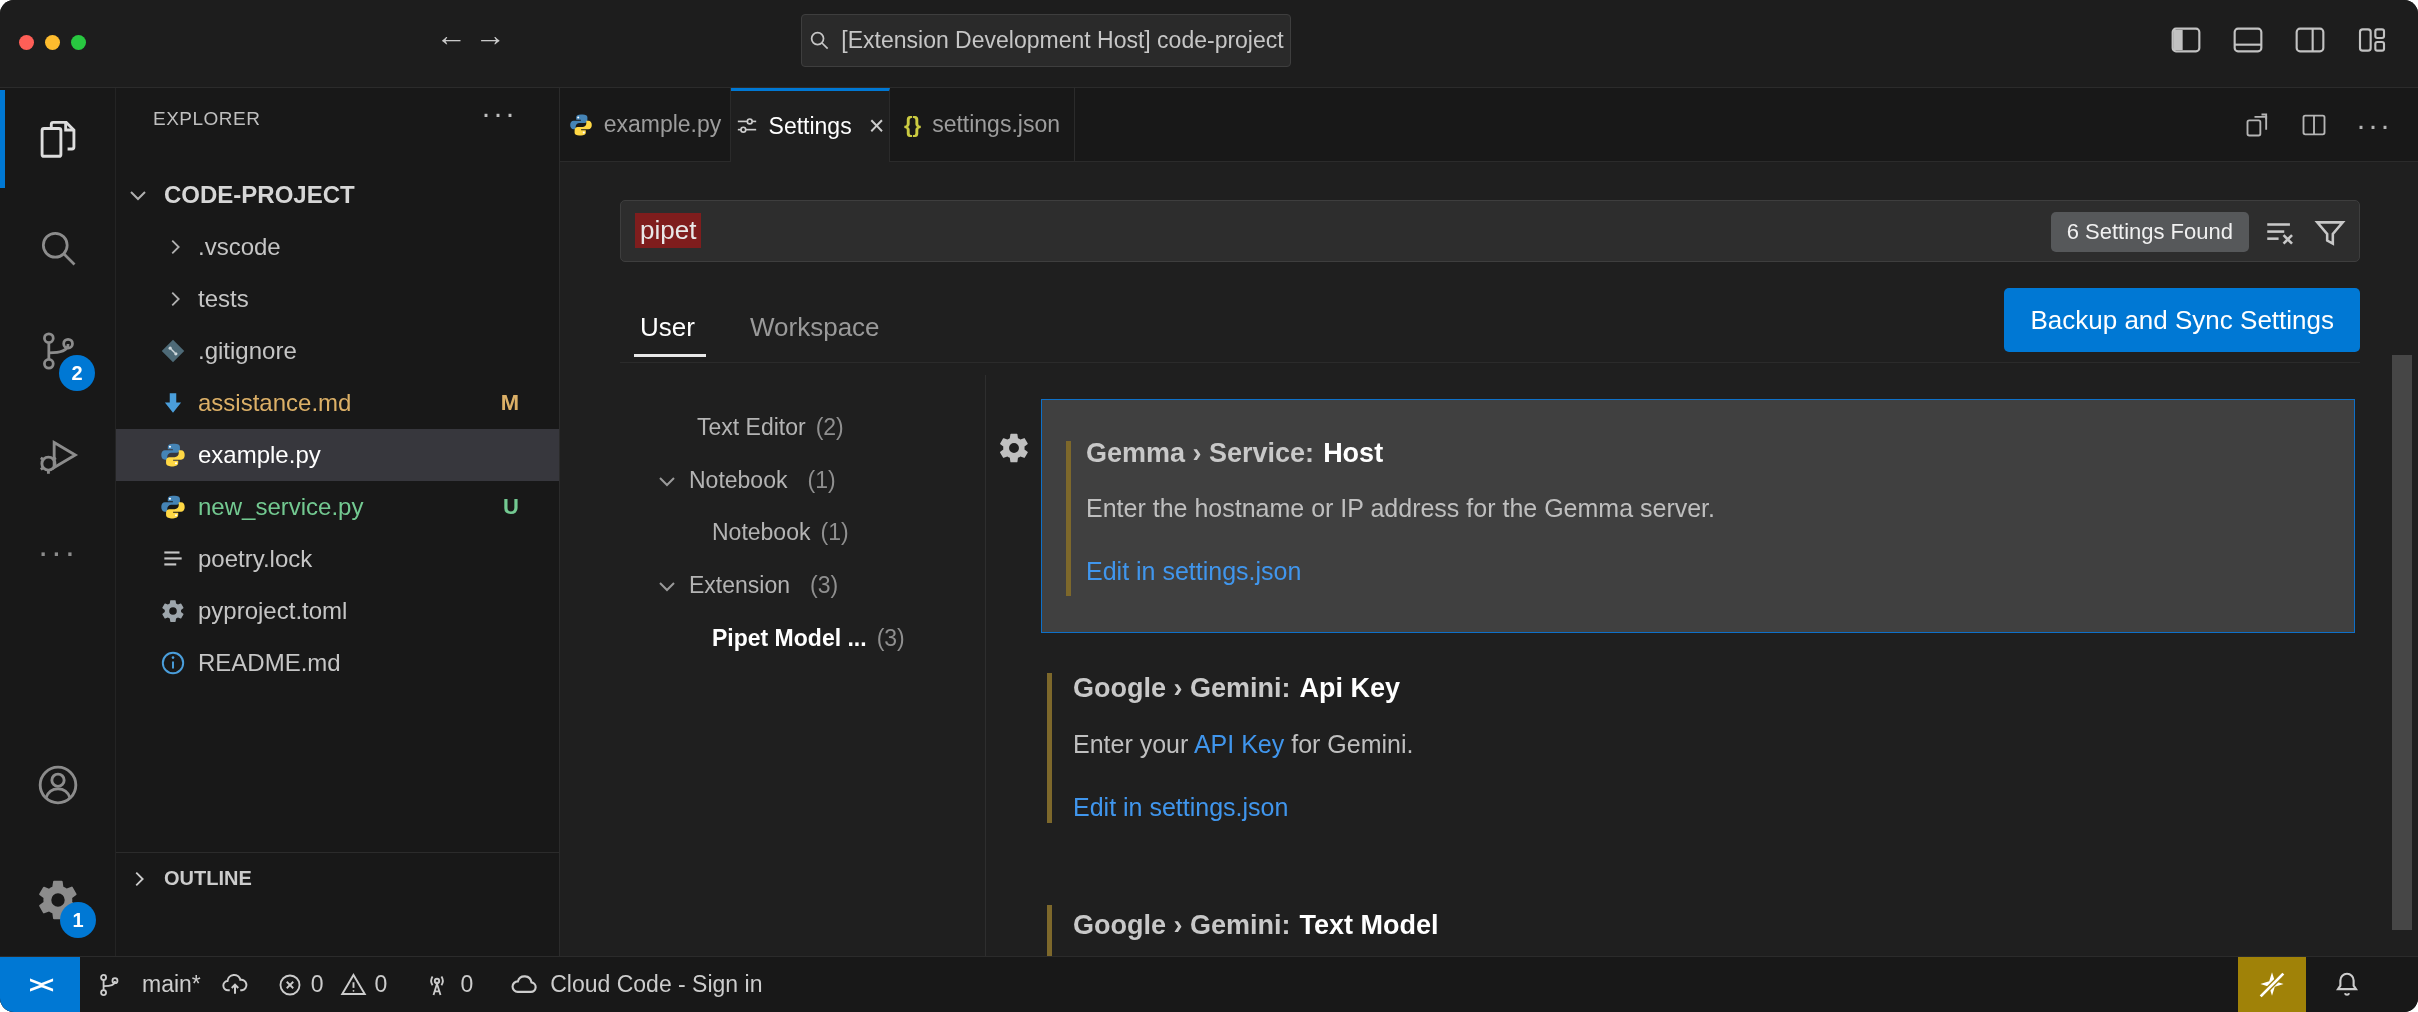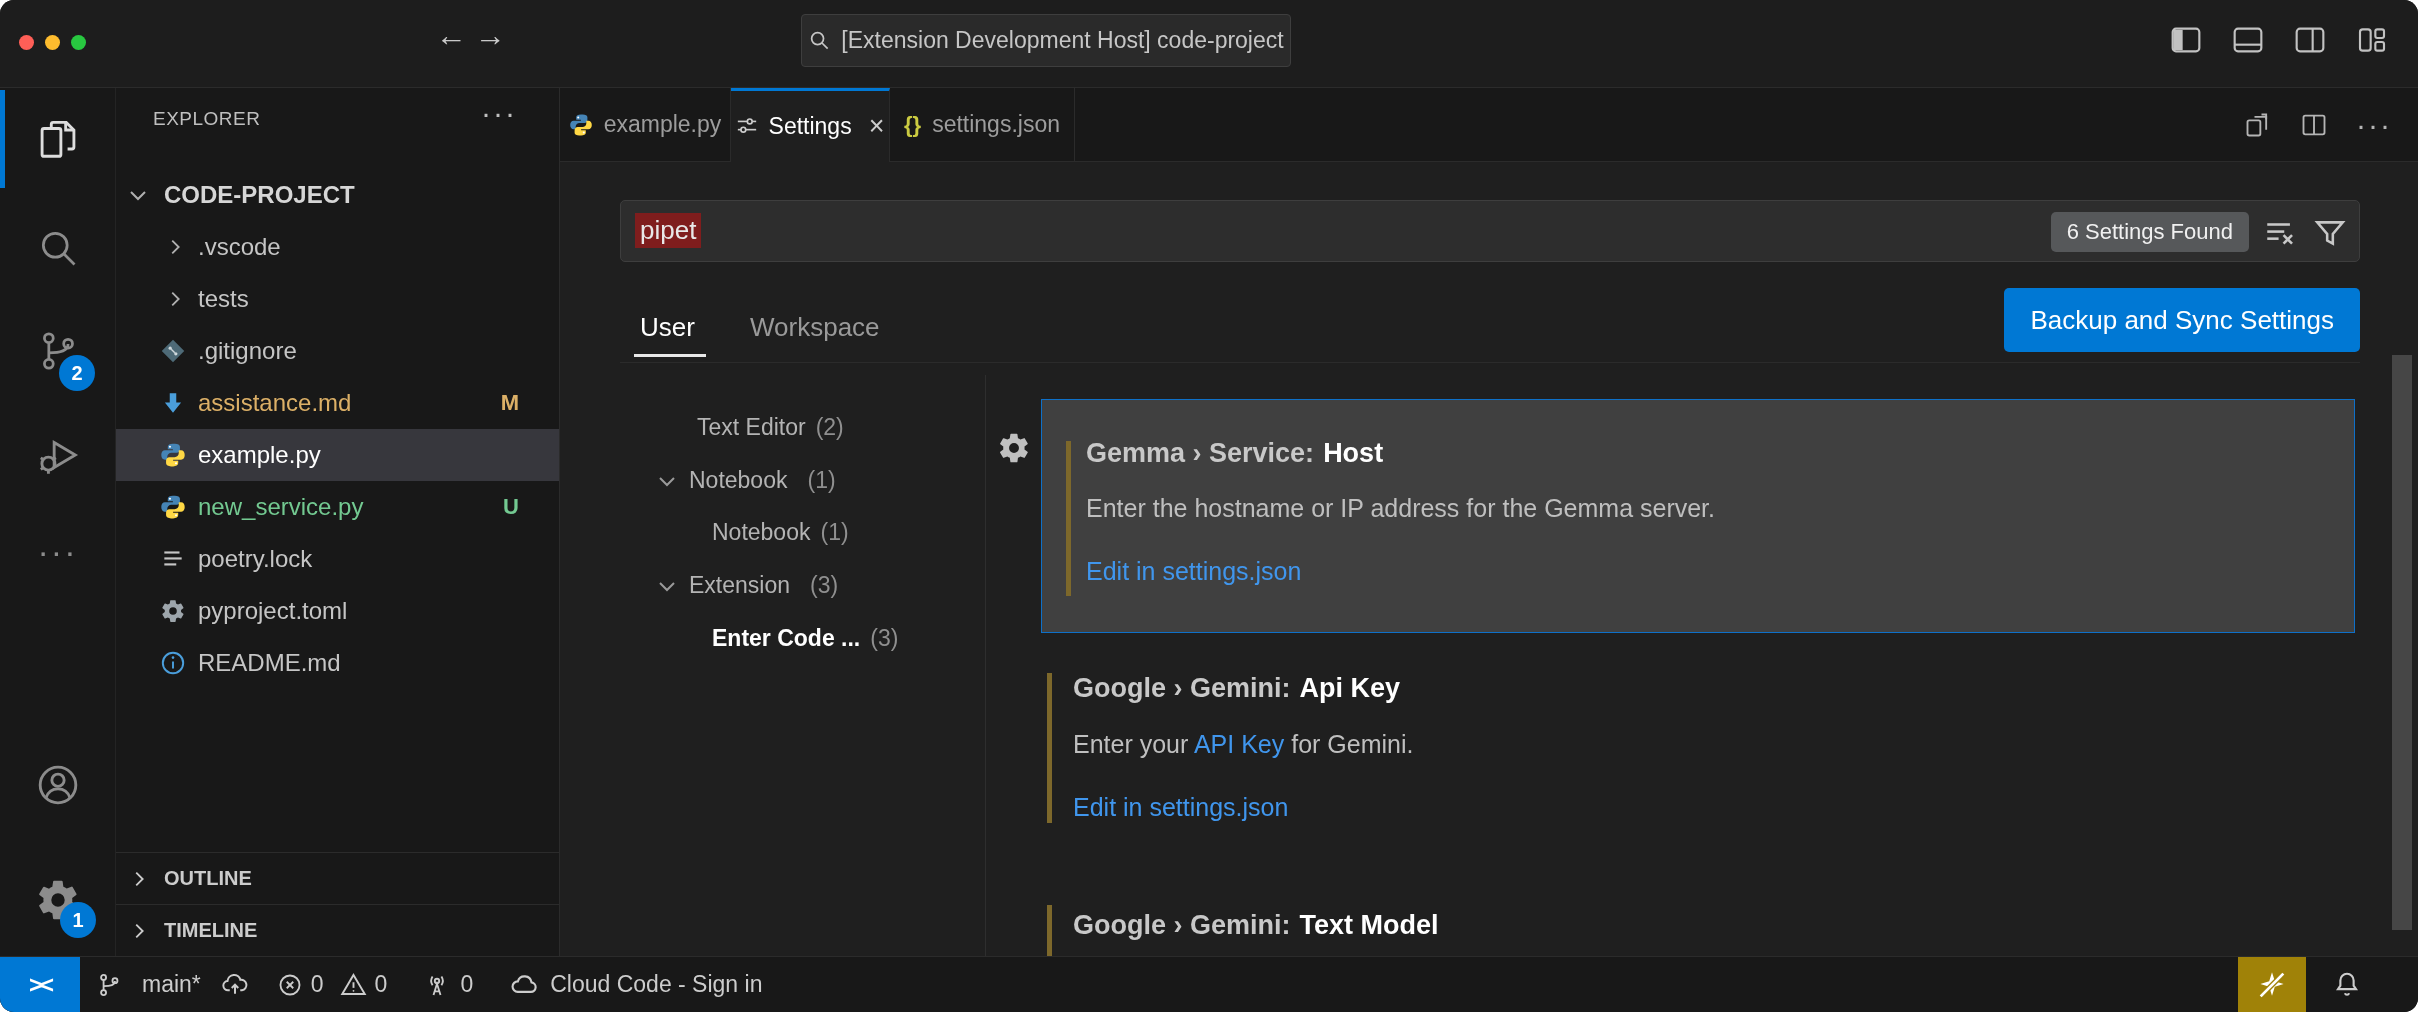--- a/index.html
+++ b/index.html
@@ -329,28 +329,20 @@
       </div>
 
       <div class="section-row" style="top:764px;">
         <span class="icon chev">
           <svg width="22" height="22" viewBox="0 0 24 24" fill="none" stroke="currentColor" stroke-width="2">
               <polyline points="9,5 16,12 9,19"></polyline>
             </svg>
         </span>
         <span>OUTLINE</span>
       </div>
-      <div class="section-row" style="top:816px;">
-        <span class="icon chev">
-          <svg width="22" height="22" viewBox="0 0 24 24" fill="none" stroke="currentColor" stroke-width="2">
-              <polyline points="9,5 16,12 9,19"></polyline>
-            </svg>
-        </span>
-        <span>TIMELINE</span>
-      </div>
     </div>
 
     <div id="editor">
       <div id="tabstrip">
         <div class="tab" style="width:171px;">
           <span class="icon">
             <svg width="24" height="24" viewBox="0 0 24 24">
               <path fill="#4584b6" d="M11.8 1.5c-2.6 0-4.6 1-4.6 2.8v2.5h4.7v.9H4.6C2.5 7.7 1.2 9.4 1.2 12c0 2.6 1.3 4.3 3.4 4.3h2.1v-2.7c0-2 1.7-3.6 3.8-3.6h4.9c1.7 0 3-1.4 3-3.1V4.3c0-1.8-2-2.8-4.6-2.8h-2z"></path>
               <circle fill="#ffffff" cx="9.2" cy="4.4" r="1"></circle>
               <path fill="#ffd845" d="M12.2 22.5c2.6 0 4.6-1 4.6-2.8v-2.5h-4.7v-.9h7.3c2.1 0 3.4-1.7 3.4-4.3 0-2.6-1.3-4.3-3.4-4.3h-2.1v2.7c0 2-1.7 3.6-3.8 3.6h-4.9c-1.7 0-3 1.4-3 3.1v2.6c0 1.8 2 2.8 4.6 2.8h2z"></path>
@@ -439,21 +431,21 @@
         <div class="toc-row" style="top:397px;padding-left:35px;gap:10px;">
           <span class="icon">
             <svg width="24" height="24" viewBox="0 0 24 24" fill="none" stroke="#9a9a9a" stroke-width="2">
                 <polyline points="5,9 12,16 19,9"></polyline>
               </svg>
           </span>
           <span class="toc-label">Extension</span>
           <span class="count">(3)</span>
         </div>
         <div class="toc-row active" style="top:450px;padding-left:92px;">
-          <span class="toc-label">Enter Code ...</span>
+          <span class="toc-label">Pipet Model ...</span>
           <span class="count">(3)</span>
         </div>
 
         <div id="toc-splitter"></div>
 
         <span class="icon" id="row-gear">
           <svg width="34" height="34" viewBox="0 0 24 24" fill="currentColor">
             <path d="M19.4 13c.04-.32.06-.65.06-1s-.02-.68-.06-1l2.1-1.65a.5.5 0 0 0 .12-.64l-2-3.46a.5.5 0 0 0-.6-.22l-2.49 1a7.3 7.3 0 0 0-1.73-1l-.38-2.65A.5.5 0 0 0 13.93 2h-4a.5.5 0 0 0-.5.42l-.38 2.65c-.63.26-1.2.6-1.73 1l-2.49-1a.5.5 0 0 0-.6.22l-2 3.46a.5.5 0 0 0 .12.64L4.45 11c-.04.32-.06.65-.06 1s.02.68.06 1l-2.1 1.65a.5.5 0 0 0-.12.64l2 3.46c.13.22.39.3.6.22l2.49-1c.53.4 1.1.74 1.73 1l.38 2.65c.04.24.25.42.5.42h4c.25 0 .46-.18.5-.42l.38-2.65c.63-.26 1.2-.6 1.73-1l2.49 1c.21.08.47 0 .6-.22l2-3.46a.5.5 0 0 0-.12-.64L19.4 13zM12 15.5a3.5 3.5 0 1 1 0-7 3.5 3.5 0 0 1 0 7z"></path>
           </svg>
         </span>

